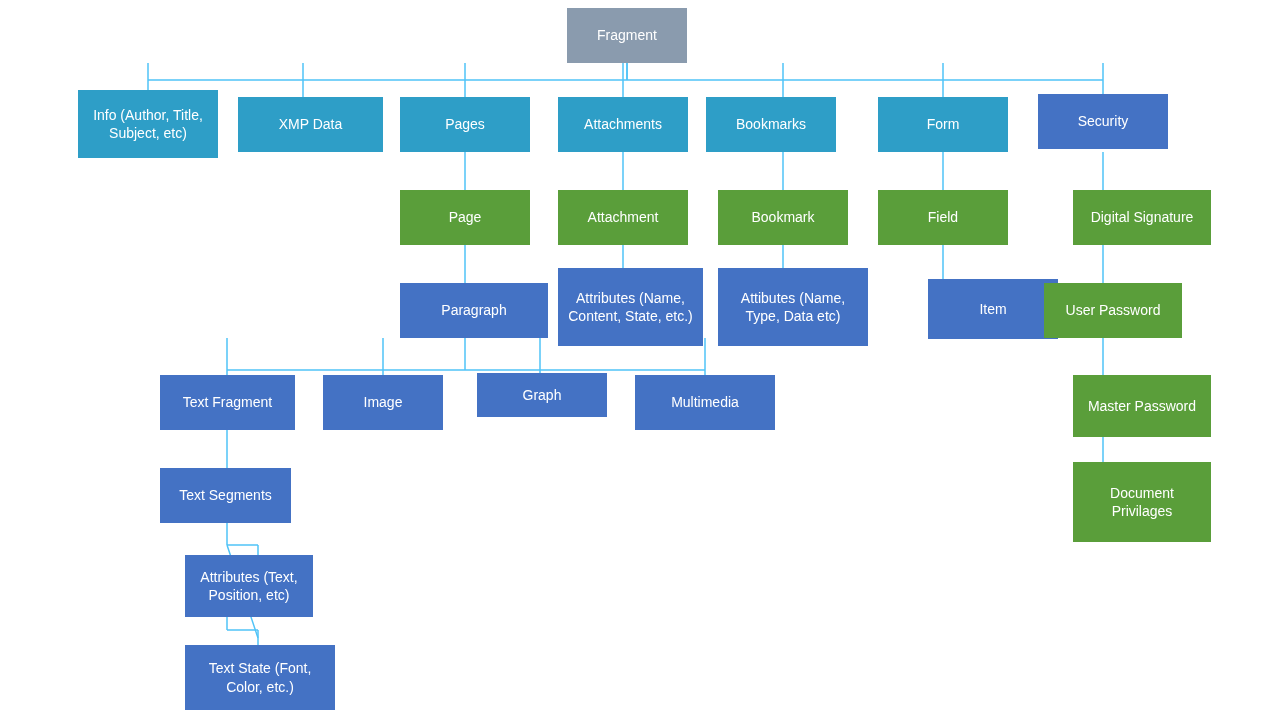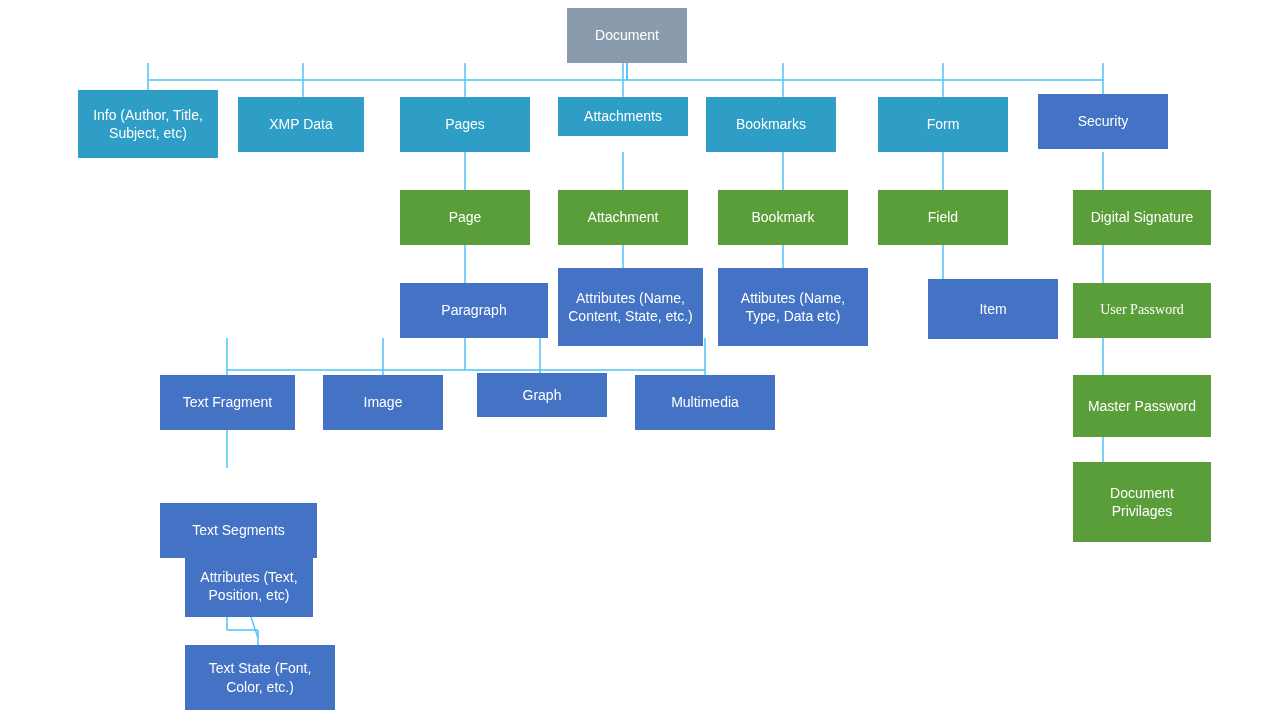--- a/index.html
+++ b/index.html
@@ -114,46 +114,46 @@
 
     <line x1="227" y1="523" x2="227" y2="545"></line>
     <line x1="227" y1="545" x2="258" y2="545"></line>
     <line x1="258" y1="545" x2="258" y2="555"></line>
     <line x1="227" y1="545" x2="258" y2="638"></line>
     <line x1="227" y1="580" x2="227" y2="630"></line>
     <line x1="227" y1="630" x2="258" y2="630"></line>
     <line x1="258" y1="630" x2="258" y2="645"></line>
   </svg>
 
-  <div class="node gray" style="left:567px;top:8px;width:120px;height:55px;">Document</div>
+  <div class="node gray" style="left:567px;top:8px;width:120px;height:55px;">Fragment</div>
 
   <div class="node teal" style="left:78px;top:90px;width:140px;height:68px;">Info (Author, Title, Subject, etc)</div>
-  <div class="node teal" style="left:238px;top:97px;width:126px;height:55px;">XMP Data</div>
+  <div class="node teal" style="left:238px;top:97px;width:145px;height:55px;">XMP Data</div>
   <div class="node teal" style="left:400px;top:97px;width:130px;height:55px;">Pages</div>
-  <div class="node teal" style="left:558px;top:97px;width:130px;height:39px;">Attachments</div>
+  <div class="node teal" style="left:558px;top:97px;width:130px;height:55px;">Attachments</div>
   <div class="node teal" style="left:706px;top:97px;width:130px;height:55px;">Bookmarks</div>
   <div class="node teal" style="left:878px;top:97px;width:130px;height:55px;">Form</div>
   <div class="node blue" style="left:1038px;top:94px;width:130px;height:55px;">Security</div>
 
   <div class="node green" style="left:558px;top:190px;width:130px;height:55px;">Attachment</div>
   <div class="node green" style="left:400px;top:190px;width:130px;height:55px;">Page</div>
   <div class="node green" style="left:718px;top:190px;width:130px;height:55px;">Bookmark</div>
   <div class="node green" style="left:878px;top:190px;width:130px;height:55px;">Field</div>
   <div class="node green" style="left:1073px;top:190px;width:138px;height:55px;">Digital Signature</div>
 
   <div class="node blue" style="left:400px;top:283px;width:148px;height:55px;">Paragraph</div>
   <div class="node blue" style="left:558px;top:268px;width:145px;height:78px;">Attributes (Name, Content, State, etc.)</div>
   <div class="node blue" style="left:718px;top:268px;width:150px;height:78px;">Attibutes (Name, Type, Data etc)</div>
   <div class="node blue" style="left:908px;top:279px;width:130px;height:60px;margin-left:20px;">Item</div>
-  <div class="node green" style="left:1073px;top:283px;width:138px;height:55px;font-family:Liberation Serif, serif;">User Password</div>
+  <div class="node green" style="left:1044px;top:283px;width:138px;height:55px;">User Password</div>
 
   <div class="node blue" style="left:160px;top:375px;width:135px;height:55px;">Text Fragment</div>
   <div class="node blue" style="left:323px;top:375px;width:120px;height:55px;">Image</div>
   <div class="node blue" style="left:477px;top:373px;width:130px;height:44px;">Graph</div>
   <div class="node blue" style="left:635px;top:375px;width:140px;height:55px;">Multimedia</div>
   <div class="node green" style="left:1073px;top:375px;width:138px;height:62px;">Master Password</div>
 
-  <div class="node blue" style="left:160px;top:468px;width:157px;height:55px;margin-top:35px;">Text Segments</div>
+  <div class="node blue" style="left:160px;top:468px;width:131px;height:55px;">Text Segments</div>
   <div class="node green" style="left:1073px;top:462px;width:138px;height:80px;">Document Privilages</div>
 
   <div class="node blue" style="left:185px;top:555px;width:128px;height:62px;">Attributes (Text, Position, etc)</div>
   <div class="node blue" style="left:185px;top:645px;width:150px;height:65px;">Text State (Font, Color, etc.)</div>
 </div>
 
 </body></html>

